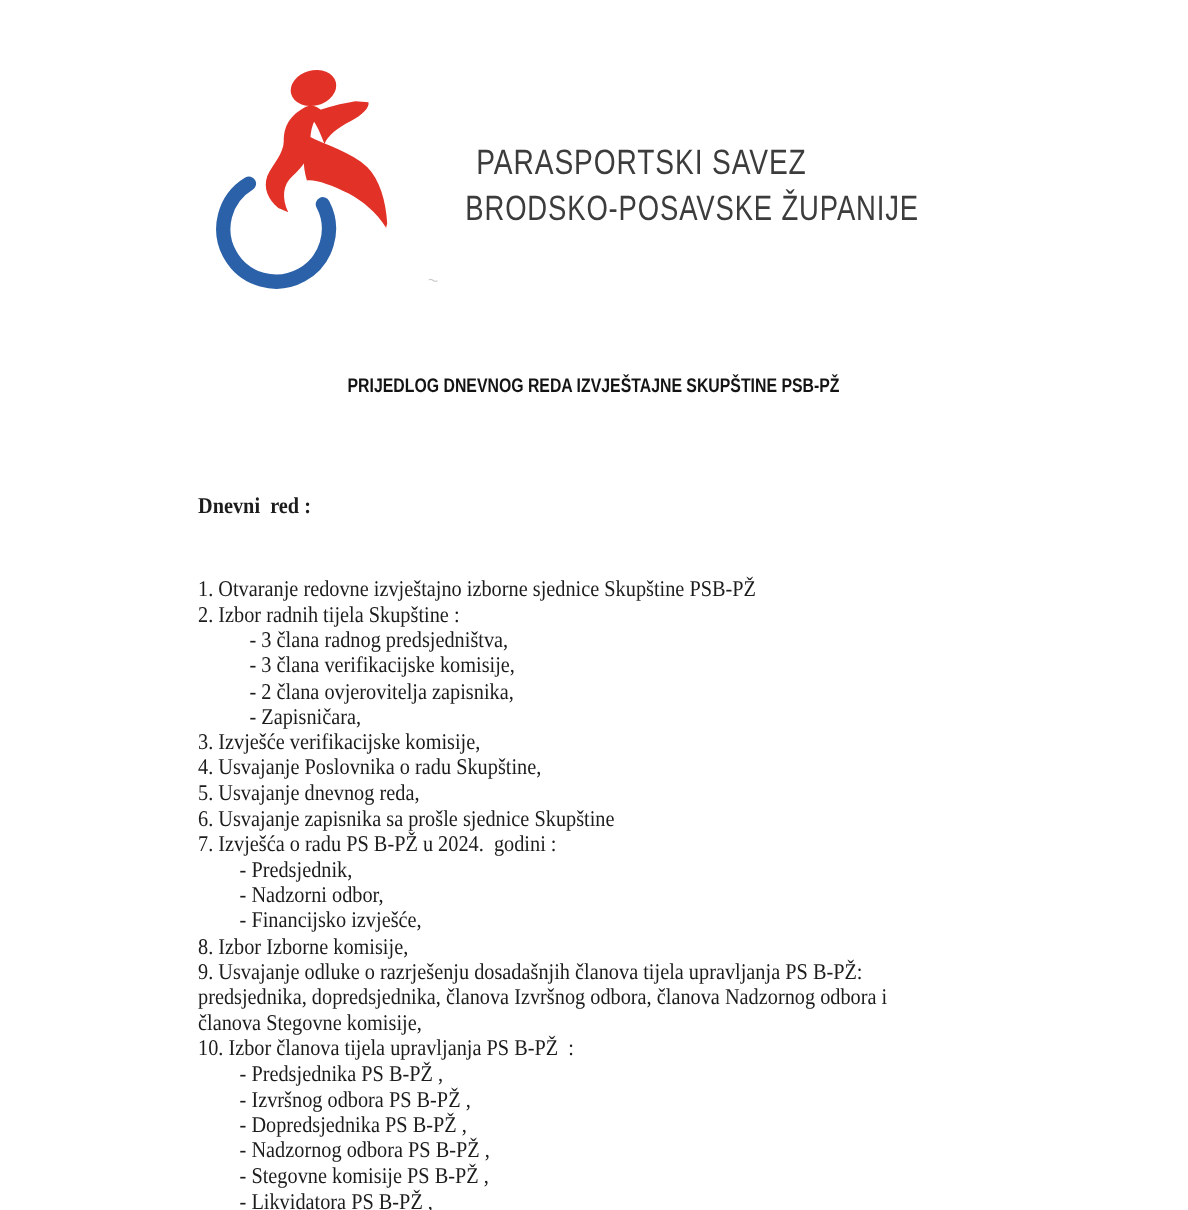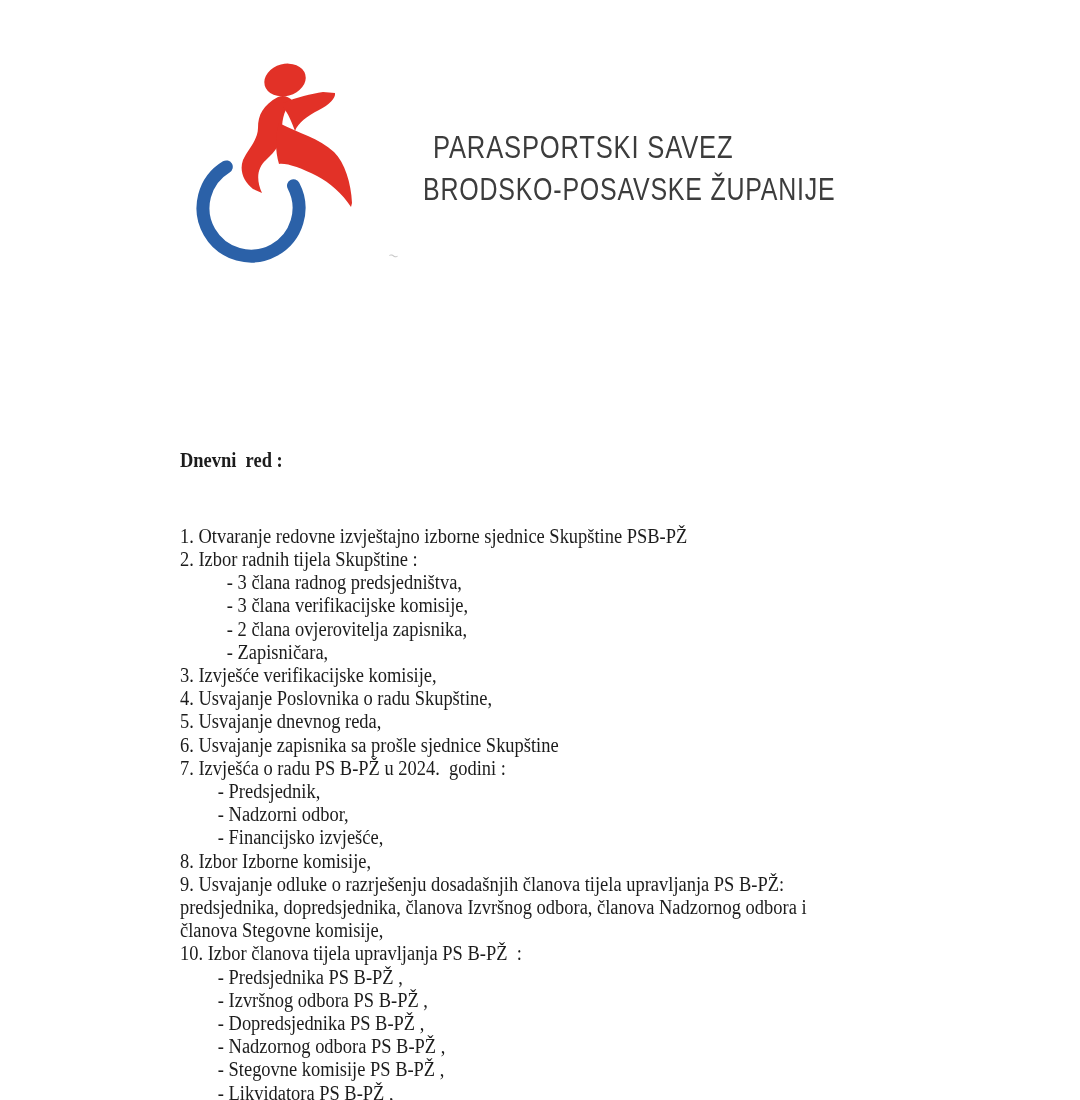--- a/index.html
+++ b/index.html
@@ -133,19 +133,22 @@
                C 106 113, 92 108, 84 109
                C 80 96, 80 80, 84 68 Z"></path>
     </g>
   </svg>
 
   <div class="org-line org-line1">PARASPORTSKI SAVEZ</div>
   <div class="org-line org-line2">BRODSKO-POSAVSKE ŽUPANIJE</div>
 
   <div class="scan-artifact">~</div>
 
+  <div class="doc-title">
+    <span>PRIJEDLOG DNEVNOG REDA IZVJEŠTAJNE SKUPŠTINE PSB-PŽ</span>
+  </div>
 
   <div class="agenda">
     <div class="agenda-heading">Dnevni  red :</div>
     <div id="agenda-list"><div class="ln i0">1. Otvaranje redovne izvještajno izborne sjednice Skupštine PSB-PŽ</div><div class="ln i0">2. Izbor radnih tijela Skupštine :</div><div class="ln i1">- 3 člana radnog predsjedništva,</div><div class="ln i1">- 3 člana verifikacijske komisije,</div><div class="ln i1">- 2 člana ovjerovitelja zapisnika,</div><div class="ln i1">- Zapisničara,</div><div class="ln i0">3. Izvješće verifikacijske komisije,</div><div class="ln i0">4. Usvajanje Poslovnika o radu Skupštine,</div><div class="ln i0">5. Usvajanje dnevnog reda,</div><div class="ln i0">6. Usvajanje zapisnika sa prošle sjednice Skupštine</div><div class="ln i0">7. Izvješća o radu PS B-PŽ u 2024.  godini :</div><div class="ln i2">- Predsjednik,</div><div class="ln i2">- Nadzorni odbor,</div><div class="ln i2">- Financijsko izvješće,</div><div class="ln i0">8. Izbor Izborne komisije,</div><div class="ln i0">9. Usvajanje odluke o razrješenju dosadašnjih članova tijela upravljanja PS B-PŽ:</div><div class="ln i0">predsjednika, dopredsjednika, članova Izvršnog odbora, članova Nadzornog odbora i</div><div class="ln i0">članova Stegovne komisije,</div><div class="ln i0">10. Izbor članova tijela upravljanja PS B-PŽ  :</div><div class="ln i2">- Predsjednika PS B-PŽ ,</div><div class="ln i2">- Izvršnog odbora PS B-PŽ ,</div><div class="ln i2">- Dopredsjednika PS B-PŽ ,</div><div class="ln i2">- Nadzornog odbora PS B-PŽ ,</div><div class="ln i2">- Stegovne komisije PS B-PŽ ,</div><div class="ln i2">- Likvidatora PS B-PŽ ,</div></div>
   </div>
 
 </div>
 
 </body></html>

